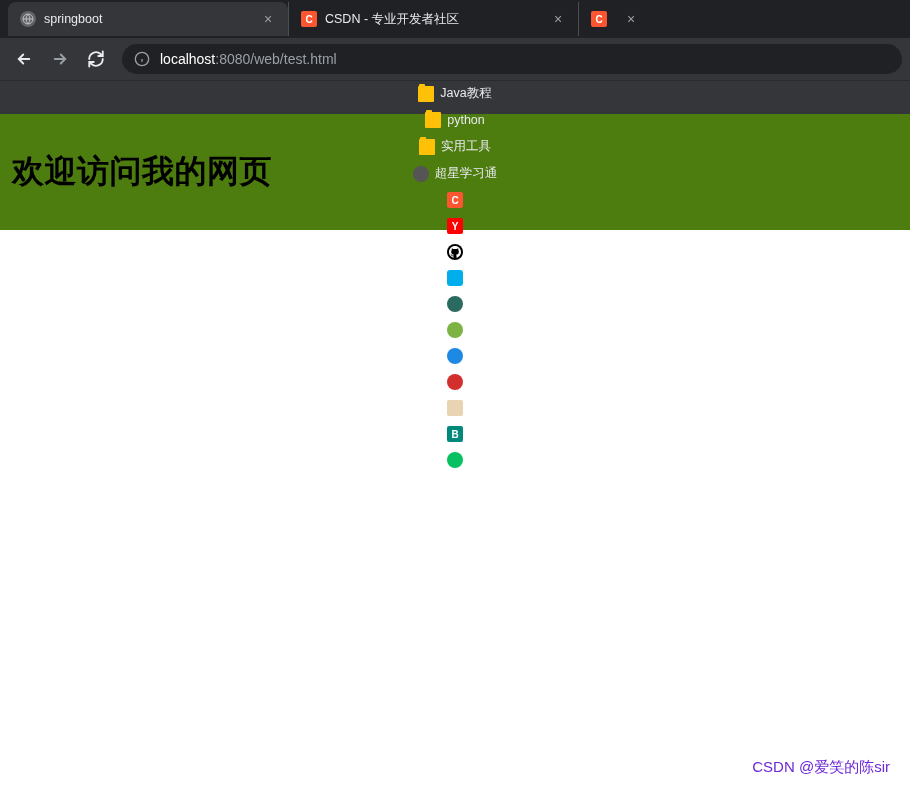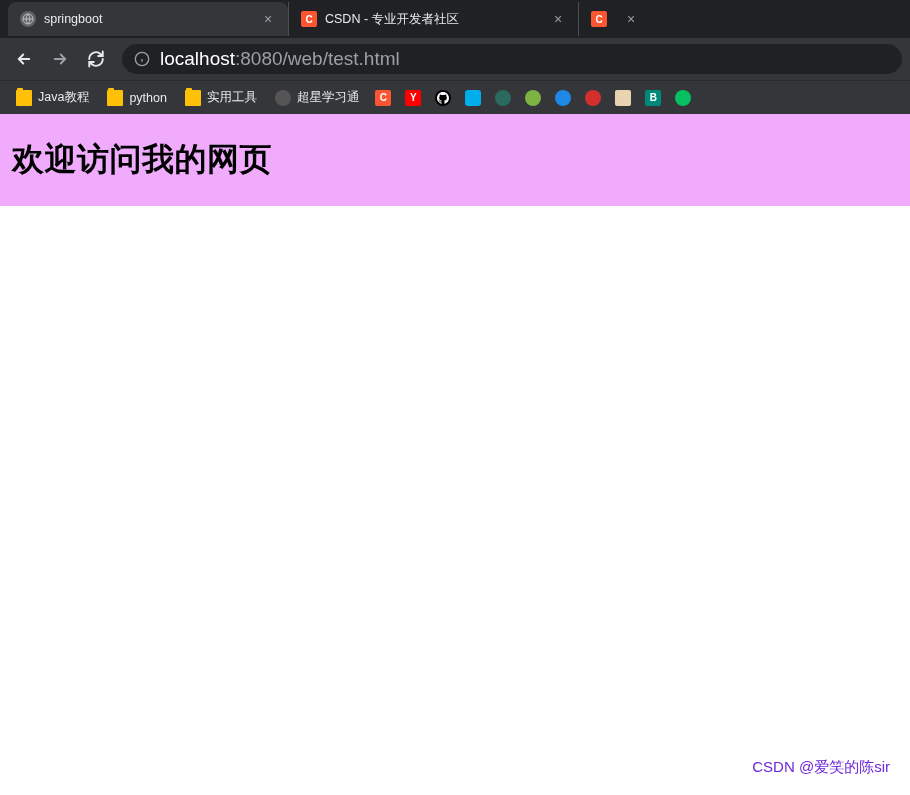--- a/index.html
+++ b/index.html
@@ -11,32 +11,32 @@
     .tab.inactive { flex: 0 0 290px; border-left: 1px solid #4a4d51; }
     .tab-favicon { width: 16px; height: 16px; margin-right: 8px; flex-shrink: 0; border-radius: 2px; display: flex; align-items: center; justify-content: center; font-size: 10px; font-weight: bold; }
     .tab-title { flex: 1; white-space: nowrap; overflow: hidden; text-overflow: ellipsis; }
     .tab-close { margin-left: 8px; color: #9aa0a6; font-size: 14px; cursor: pointer; width: 16px; text-align: center; }
     
     .toolbar { background: #35363a; height: 42px; display: flex; align-items: center; padding: 0 8px; gap: 4px; }
     .nav-btn { width: 32px; height: 32px; display: flex; align-items: center; justify-content: center; color: #9aa0a6; cursor: pointer; border-radius: 50%; }
     .nav-btn.enabled { color: #e8eaed; }
     .omnibox { flex: 1; background: #202124; height: 30px; border-radius: 15px; display: flex; align-items: center; padding: 0 12px; margin-left: 6px; }
     .omnibox-icon { color: #9aa0a6; margin-right: 10px; display: flex; align-items: center; }
-    .url { color: #e8eaed; font-size: 19px; }
+    .url { color: #e8eaed; font-size: 14px; }
     .url .host { color: #fff; }
     .url .rest { color: #9aa0a6; }
     
-    .bookmarks { background: #35363a; height: 34px; display: flex; align-items: center; padding: 0 8px; gap: 2px; border-top: 1px solid #2a2b2e; }
+    .bookmarks { background: #35363a; height: 34px; display: flex; align-items: center; padding: 0 8px; gap: 2px; border-top: 1px solid #2a2b2e; flex-direction: column; }
     .bm { display: flex; align-items: center; padding: 4px 8px; font-size: 12.5px; color: #e8eaed; cursor: pointer; border-radius: 4px; white-space: nowrap; gap: 6px; }
     .bm-icon { width: 16px; height: 16px; border-radius: 2px; flex-shrink: 0; display: flex; align-items: center; justify-content: center; font-size: 10px; font-weight: bold; color: #fff; }
     .folder-icon { background: #ffc107; border-radius: 1px; position: relative; }
     .folder-icon::before { content: ""; position: absolute; top: -2px; left: 1px; width: 6px; height: 3px; background: #ffc107; border-radius: 1px 1px 0 0; }
     .icon-only { padding: 4px 6px; }
     
-    .content { background: #f0abfc; padding: 24px 12px; font-family: Liberation Mono, monospace; }
+    .content { background: #4d7c0f; padding: 36px 12px; font-family: Liberation Mono, monospace; }
     .heading { font-size: 32px; font-weight: 900; color: #000; letter-spacing: 0.5px; }
     
     .watermark { position: absolute; bottom: 18px; right: 20px; color: #6d28d9; font-size: 15px; }
   </style>
 </head>
 <body>
 
 <div class="tabstrip">
   <div class="tab active">
     <span class="tab-favicon" style="background:#5f6368;border-radius:50%">

